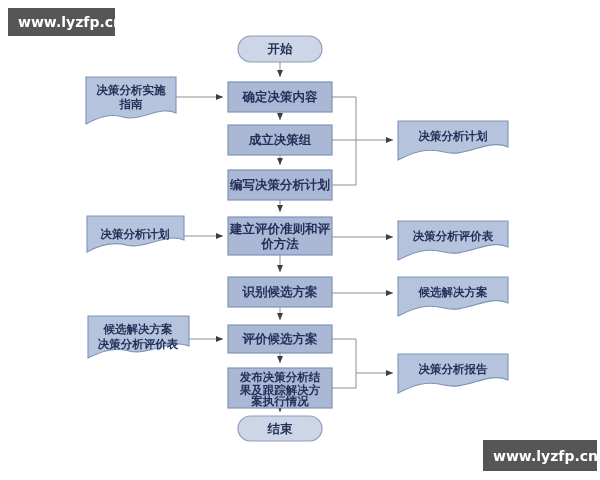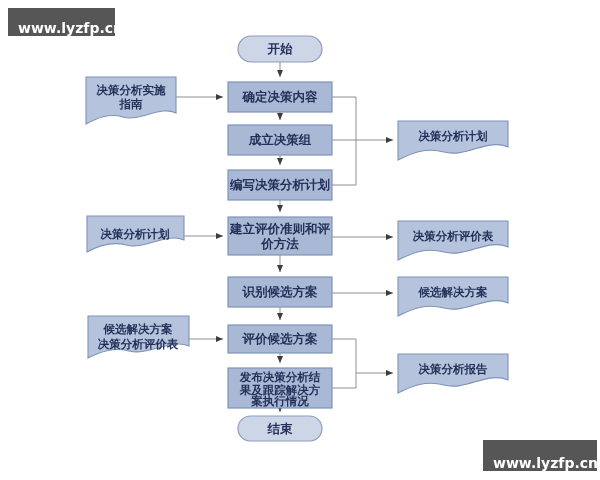--- a/index.html
+++ b/index.html
@@ -6,21 +6,21 @@
   .stage{position:relative;width:600px;height:480px;background:#ffffff;overflow:hidden;
          font-family:"DejaVu Sans","Liberation Sans",sans-serif;}
   svg{position:absolute;left:0;top:0;}
   .proc{fill:#a9b8d4;stroke:#7e93ba;stroke-width:1.2;}
   .term{fill:#cdd6e7;stroke:#8d9cba;stroke-width:1.2;}
   .doc{fill:#b6c3dc;stroke:#7e93ba;stroke-width:1.1;}
   .lbl{fill:#23315a;font-weight:bold;font-size:12.5px;text-anchor:middle;}
   .lbl-sm{fill:#23315a;font-weight:bold;font-size:11.5px;text-anchor:middle;}
   .edge{stroke:#8f8f8f;stroke-width:1;fill:none;}
   .wm{position:absolute;background:#565656;color:#ffffff;font-weight:bold;
-      font-size:14px;display:flex;align-items:flex-end;padding:0 10px;box-sizing:border-box;}
+      font-size:14px;display:flex;align-items:center;padding:0 10px;box-sizing:border-box;}
   .wm-tl{left:8px;top:8px;width:107px;height:28px;}
   .wm-br{left:483px;top:440px;width:114px;height:31px;}
 </style>
 </head>
 <body>
 
 <div class="stage">
 
   <svg width="600" height="480" viewBox="0 0 600 480">
     <defs>

